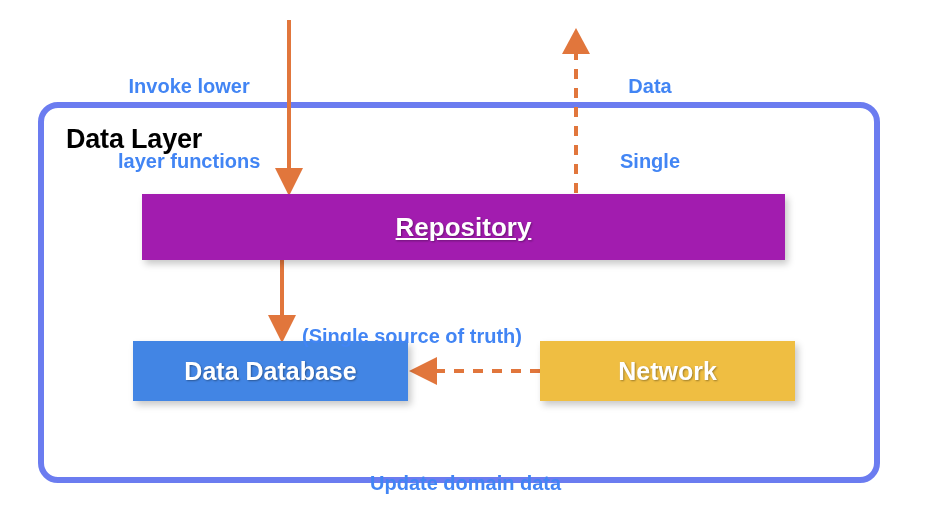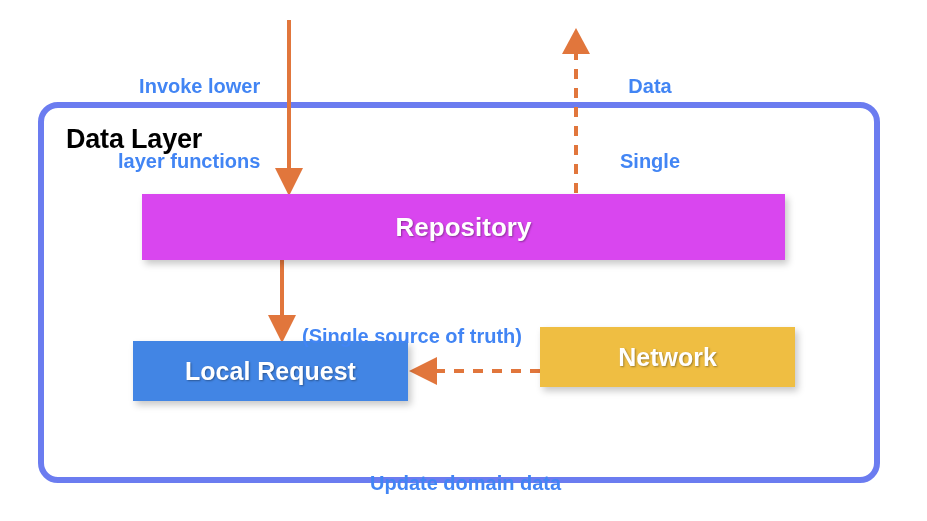--- a/index.html
+++ b/index.html
@@ -56,53 +56,54 @@
   .box-label {
     text-shadow: 1px 1px 2px rgba(0,0,0,0.35);
     white-space: nowrap;
   }
 
   .box-repository {
     left: 142px;
     top: 194px;
     width: 643px;
     height: 66px;
-    background: #d946ef;
+    background: #a21caf;
     font-size: 26px;
+    text-decoration: underline;
   }
   .box-local-database {
     left: 133px;
     top: 341px;
     width: 275px;
     height: 60px;
     background: #4285e4;
     font-size: 25px;
   }
   .box-network {
     left: 540px;
-    top: 327px;
+    top: 341px;
     width: 255px;
     height: 60px;
     background: #efbe42;
     font-size: 25px;
   }
 
   
   .note {
     position: absolute;
     color: #4285f4;
     font-weight: bold;
     font-size: 20px;
     line-height: 25px;
     white-space: pre;
   }
   .note-invoke {
     left: 118px;
     top: 24px;
-    text-align: right;
+    text-align: center;
   }
   .note-stream {
     left: 620px;
     top: 24px;
     text-align: center;
   }
   .note-request {
     left: 302px;
     top: 274px;
     text-align: center;
@@ -152,21 +153,21 @@
       <line x1="540" y1="371" x2="432" y2="371" stroke="#e1763c" stroke-width="4" stroke-dasharray="10 9"></line>
       <polygon points="409,371 437,357 437,385" fill="#e1763c"></polygon>
     </g>
   </svg>
 
   <div class="box box-repository">
     <span class="box-label">Repository</span>
   </div>
 
   <div class="box box-local-database">
-    <span class="box-label">Local Request</span>
+    <span class="box-label">Data Database</span>
   </div>
 
   <div class="box box-network">
     <span class="box-label">Network</span>
   </div>
 
   <div class="note note-invoke">
     <div>Invoke lower</div>
     <div>layer functions</div>
   </div>

